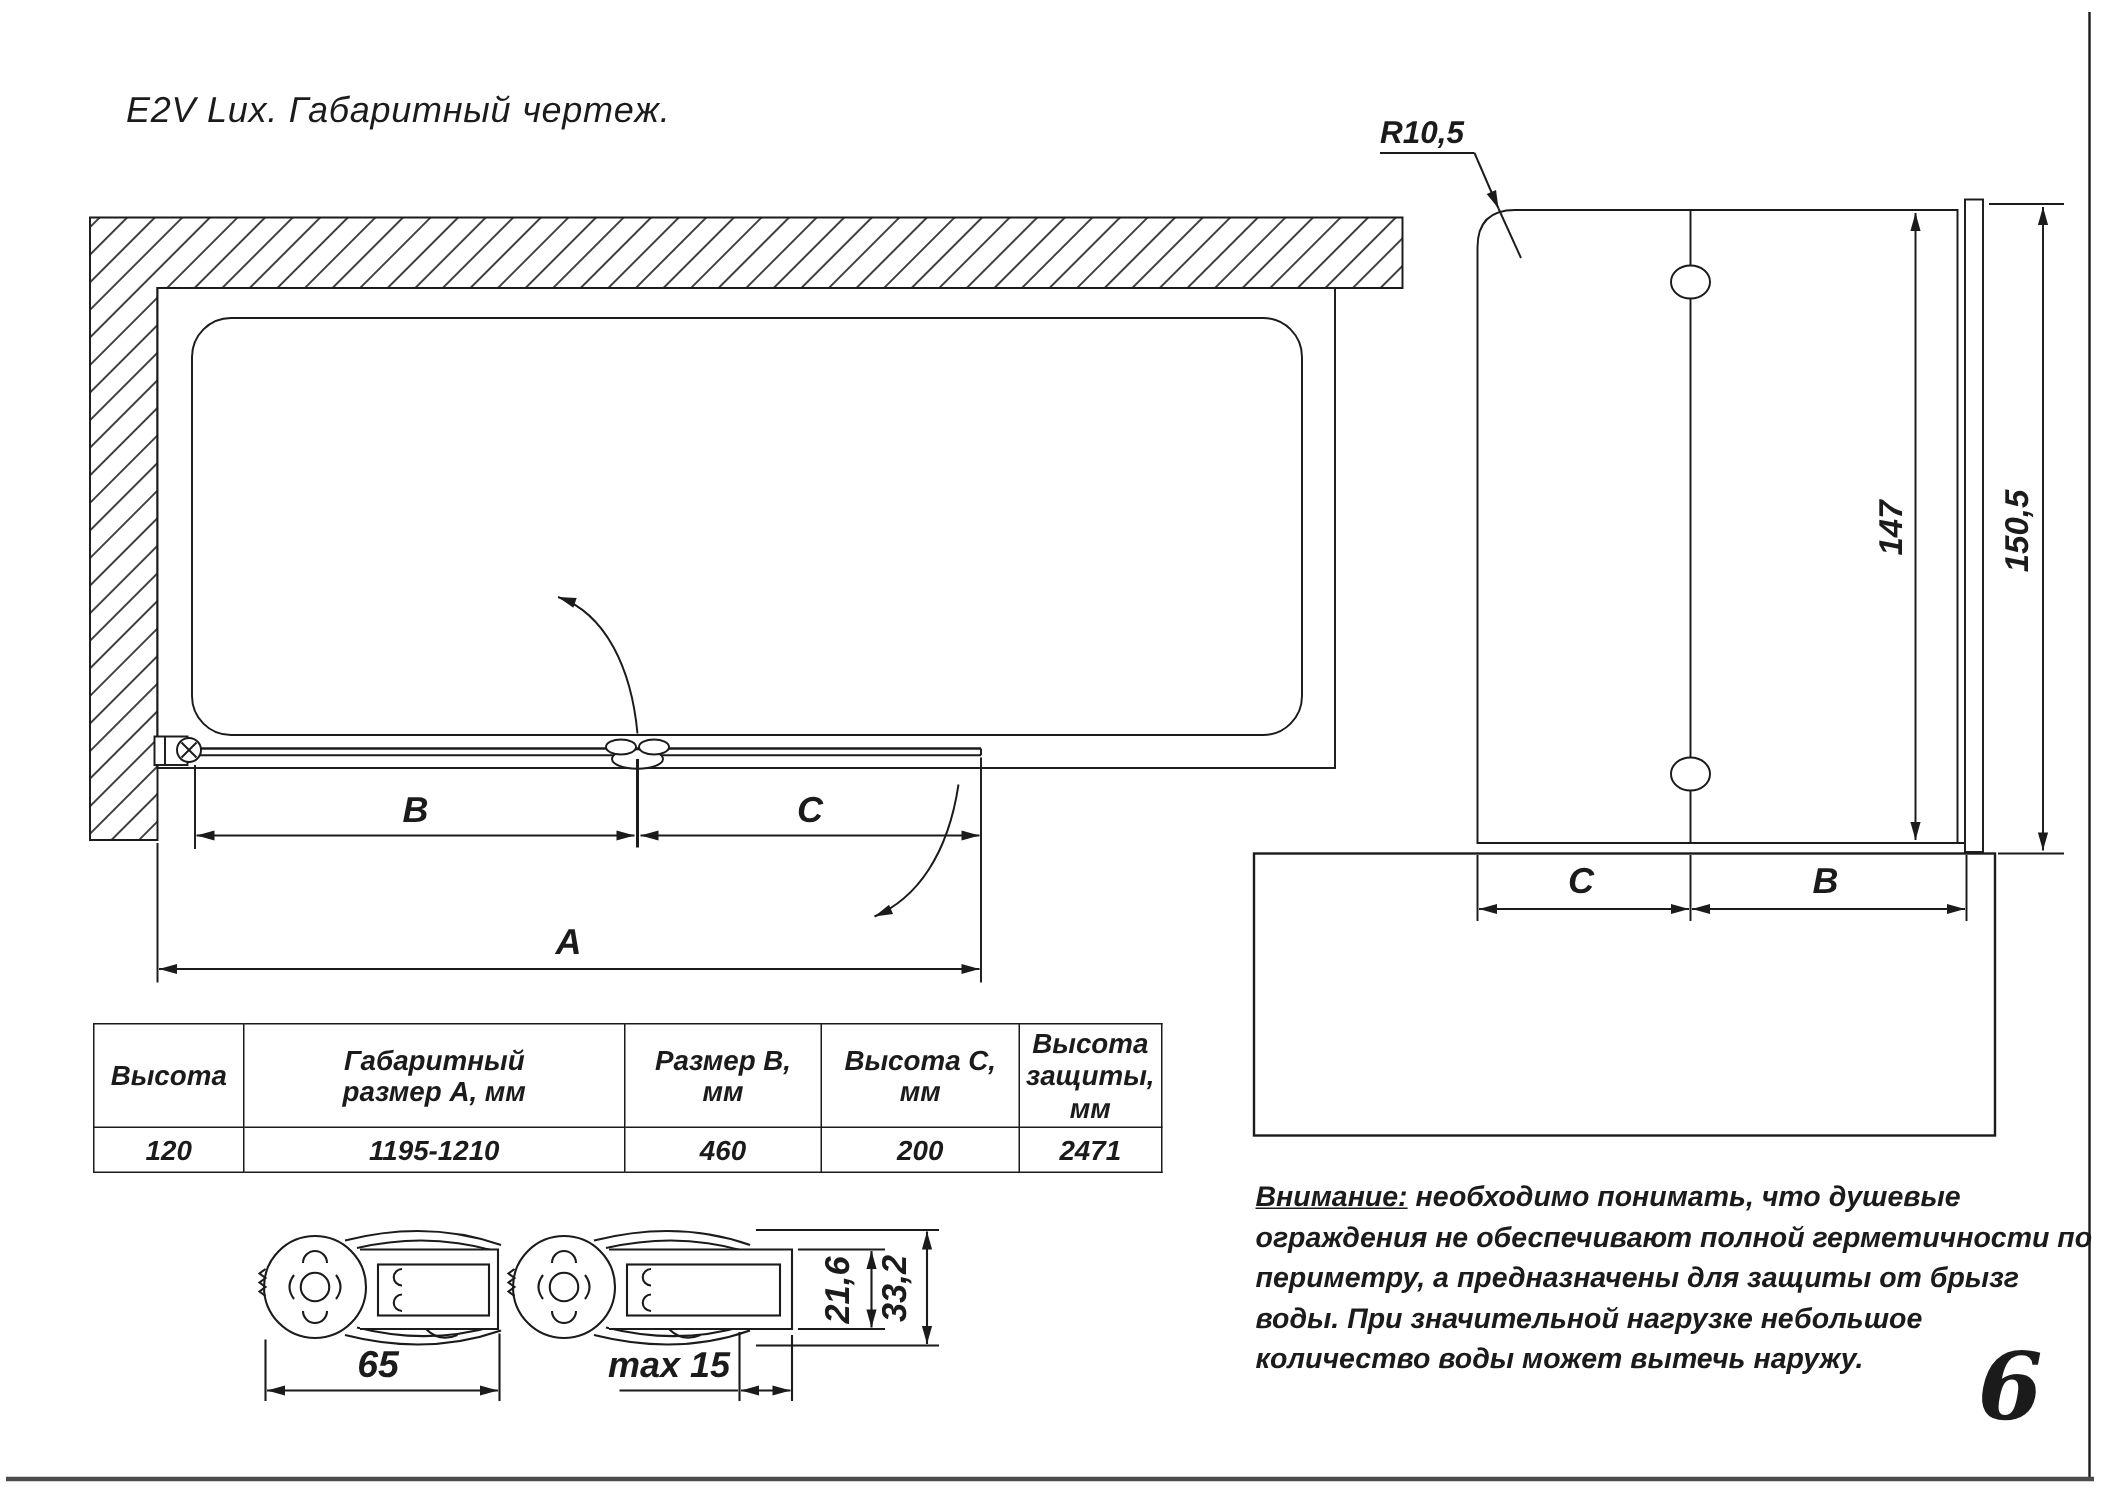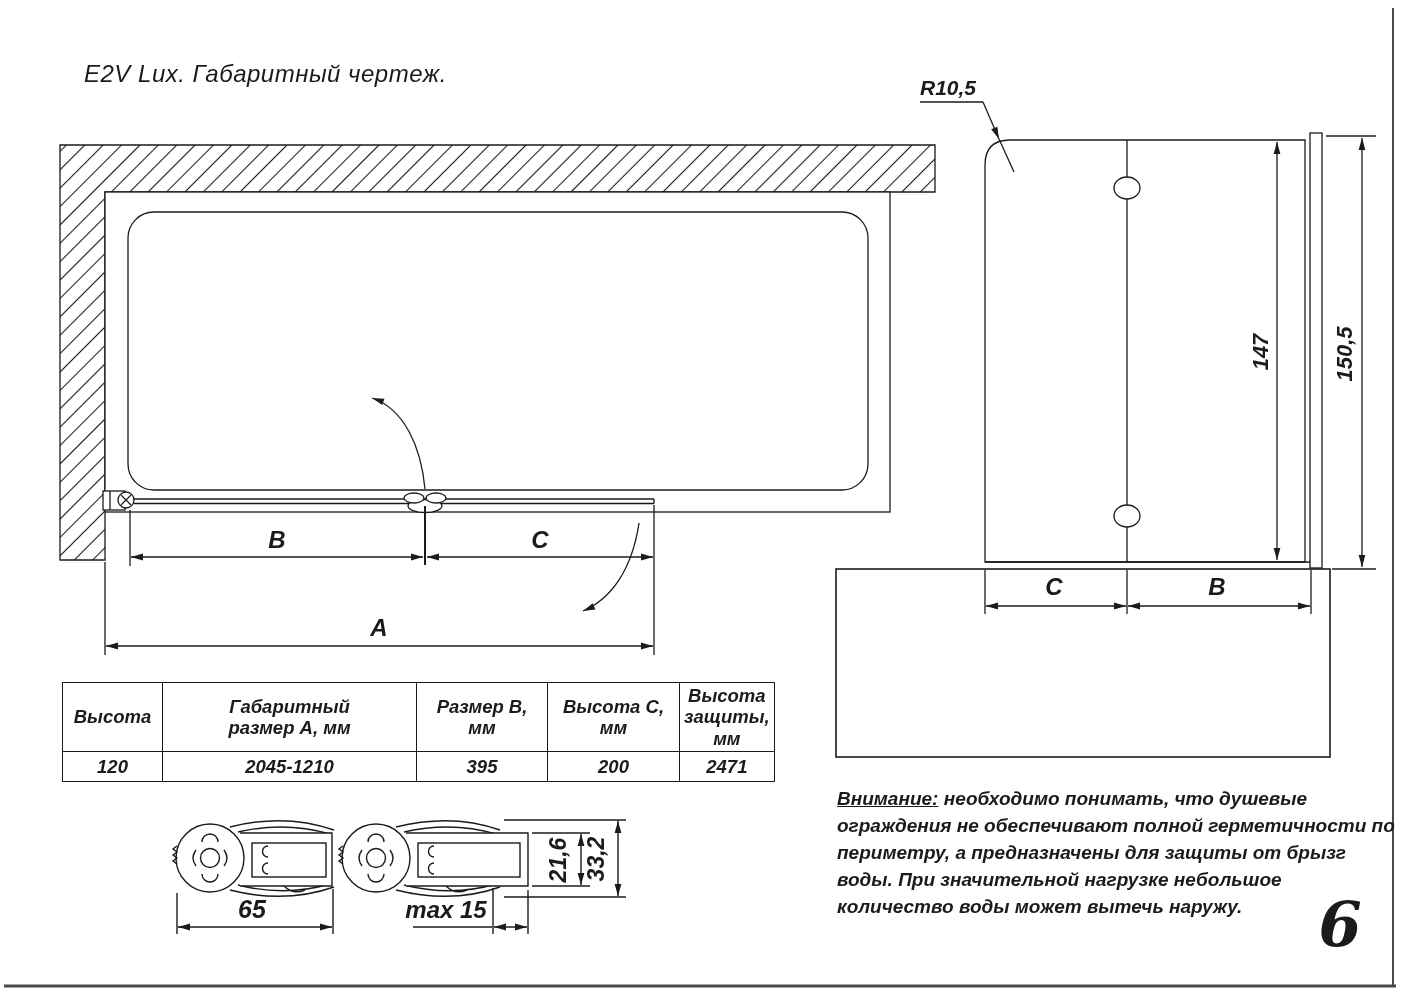--- a/index.html
+++ b/index.html
@@ -222,22 +222,22 @@
       <th>Габаритный
 размер А, мм</th>
       <th>Размер В, мм</th>
       <th>Высота С, мм</th>
       <th>Высота
 защиты,
 мм</th>
     </tr>
     <tr>
       <td>120</td>
-      <td>2045-1210</td>
-      <td>395</td>
+      <td>1195-1210</td>
+      <td>460</td>
       <td>200</td>
       <td>2471</td>
     </tr>
   </tbody>
     </table>
 
   <div class="warning-block">
     <span class="warning-lead">Внимание:</span><span> необходимо понимать, что душевые ограждения не обеспечивают полной герметичности по периметру, а предназначены для защиты от брызг воды. При значительной нагрузке небольшое количество воды может вытечь наружу.</span>
   </div>
 

